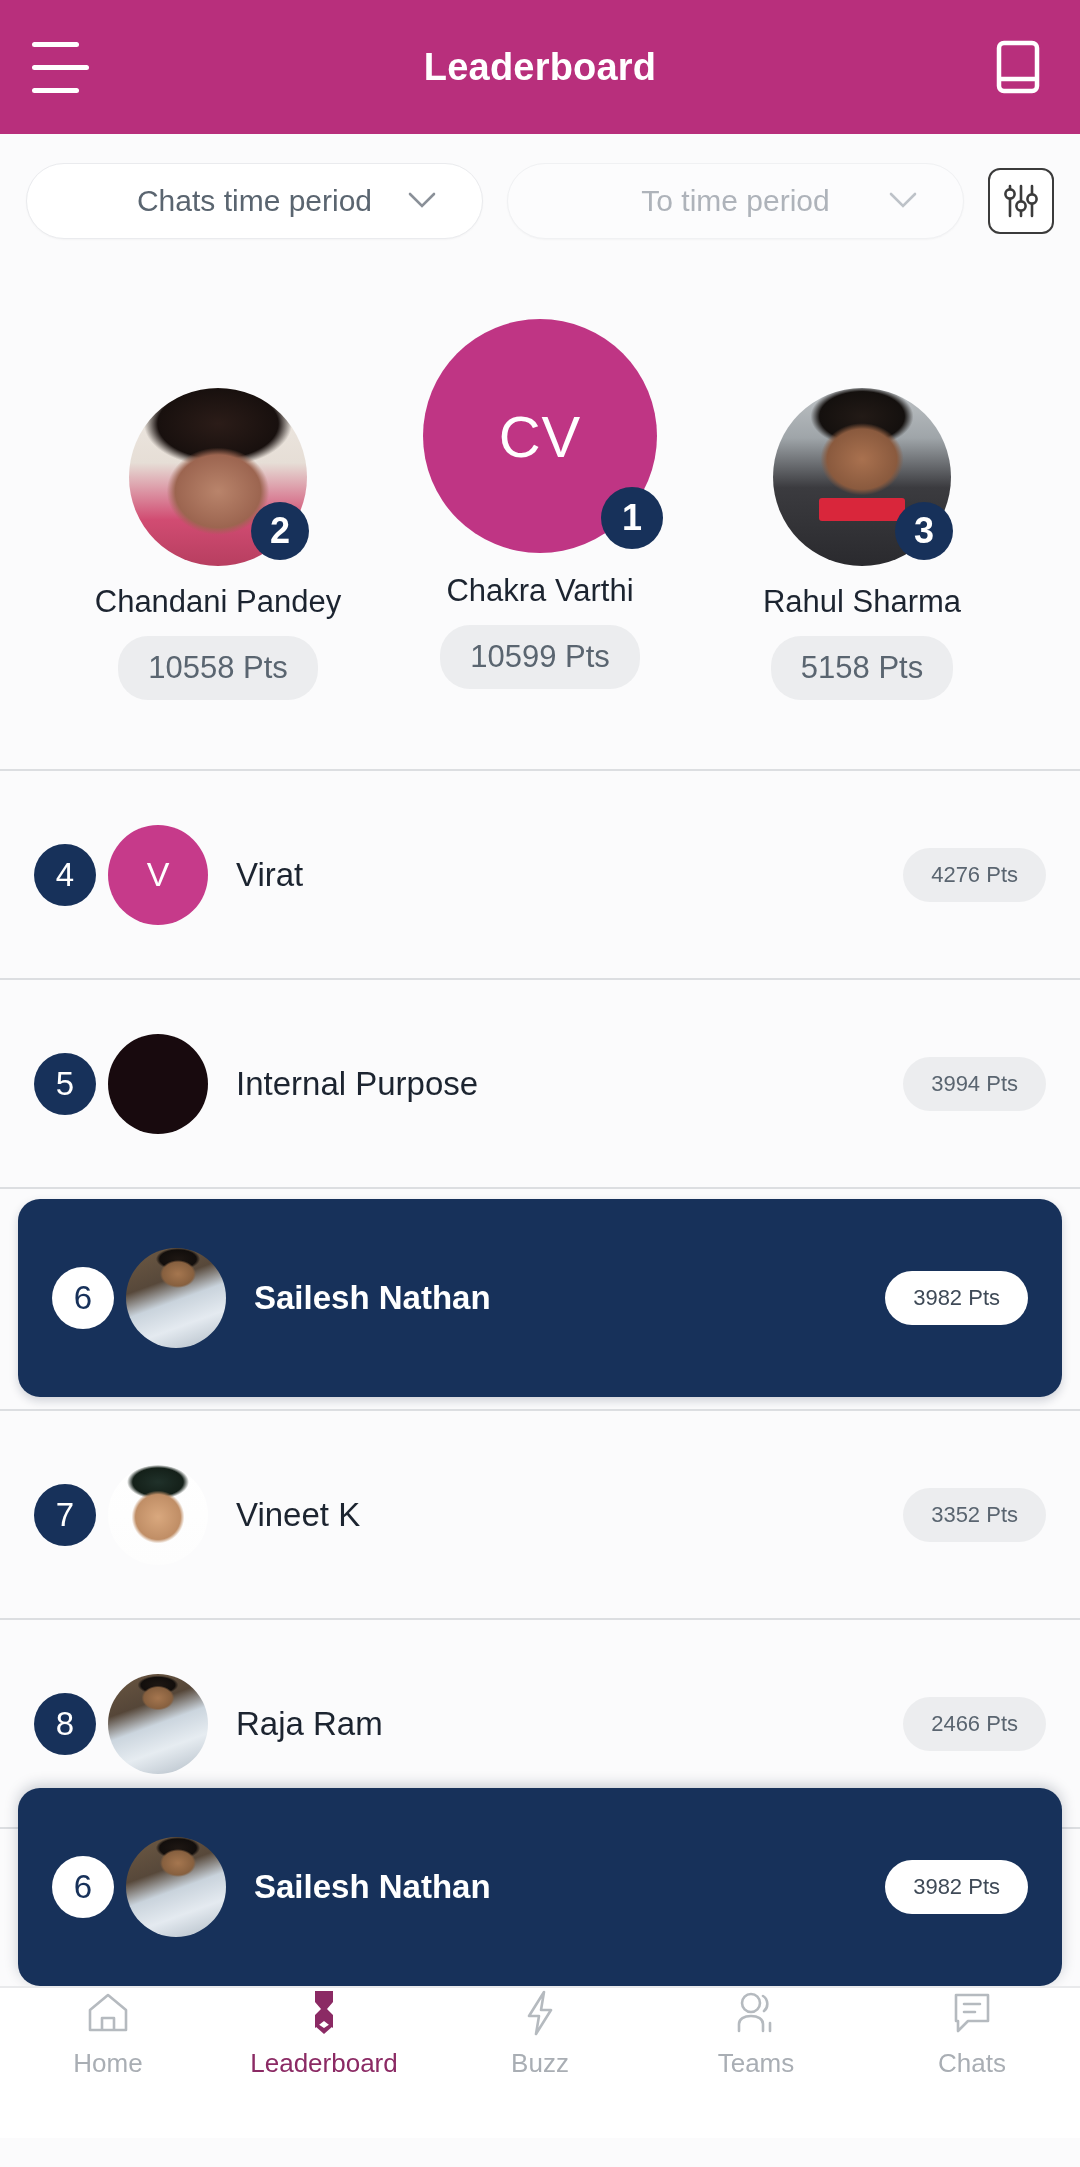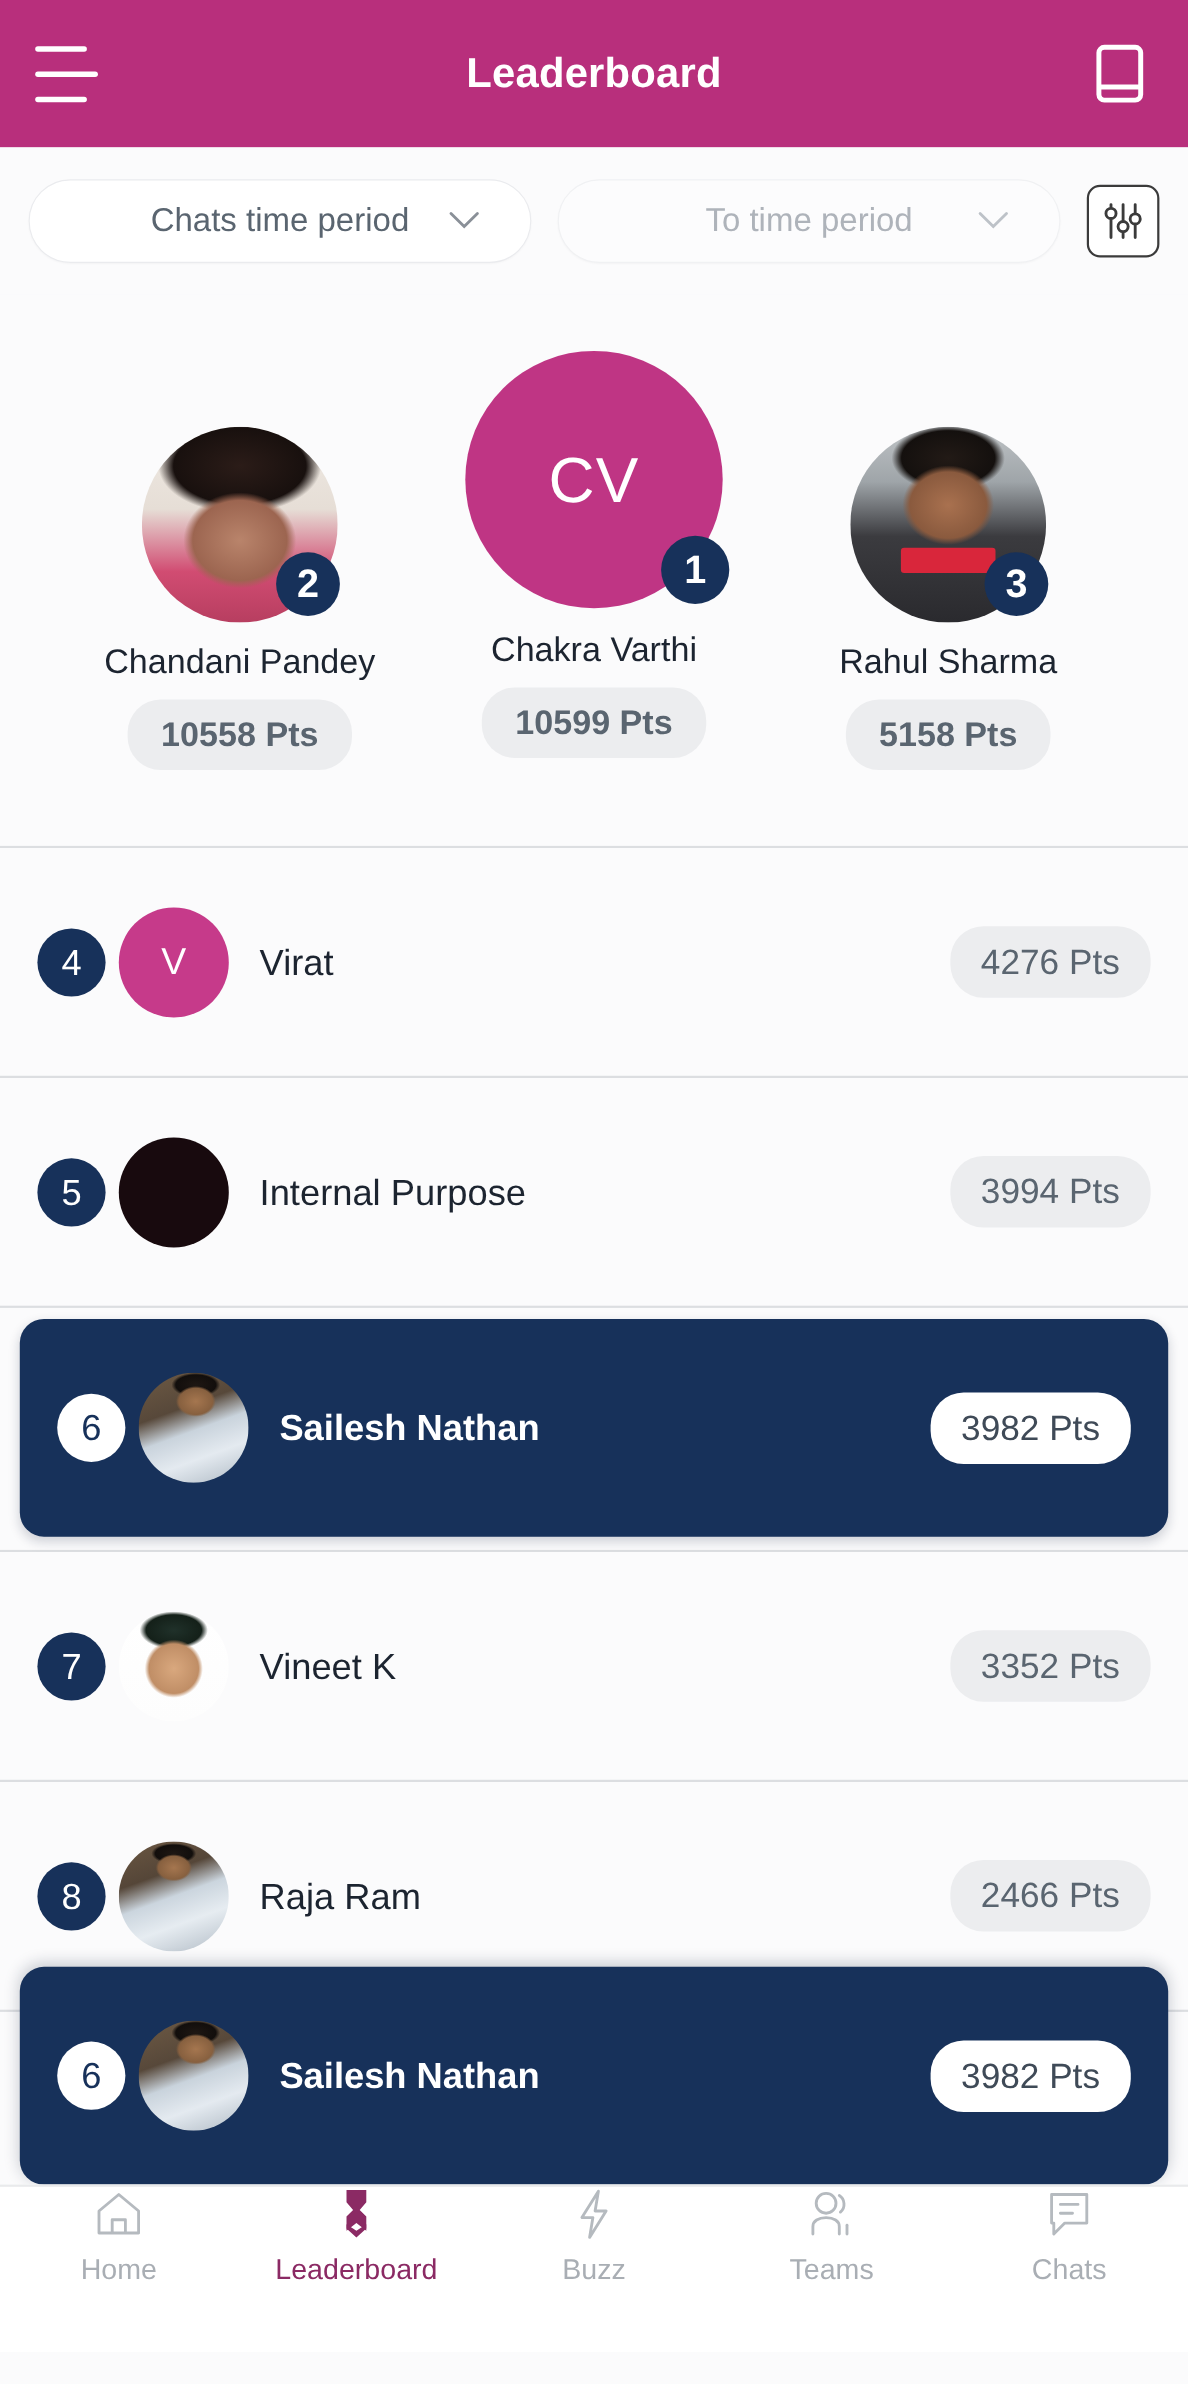--- a/index.html
+++ b/index.html
@@ -94,21 +94,21 @@
   .rb-1 { width:62px; height:62px; right:-6px; bottom:4px; font-size:36px; }
   .rb-2 { width:58px; height:58px; right:-2px; bottom:6px; }
   .rb-3 { width:58px; height:58px; right:-2px; bottom:6px; }
 
   .pod-name {
     margin-top:18px; font-size:31px; color:#1C2430; white-space:nowrap;
   }
   .pod-1 .pod-name { margin-top:20px; }
   .pts-pill {
     margin-top:16px; background:#ECEDEF; border-radius:30px;
-    padding:14px 30px; font-size:31px; color:#5A6570; white-space:nowrap;font-weight:bold;
+    padding:14px 30px; font-size:31px; color:#5A6570; white-space:nowrap;
   }
 
   
   .ph { width:100%; height:100%; }
   .ph-chandani {
     background:
       radial-gradient(ellipse 40% 34% at 50% 58%, #B9846B 0%, #9C6550 60%, rgba(156,101,80,0) 72%),
       radial-gradient(ellipse 52% 30% at 50% 20%, #2B1C18 0%, #18100E 65%, rgba(24,16,14,0) 80%),
       linear-gradient(180deg,#EFEAE4 0%,#E6DED6 42%,#D14C72 74%,#B73E60 100%);
   }
@@ -154,21 +154,21 @@
     justify-content:center; flex:0 0 auto;
   }
   .row-av {
     width:100px; height:100px; border-radius:50%; overflow:hidden; margin-left:12px;
     flex:0 0 auto; position:relative; display:flex; align-items:center;
     justify-content:center; color:#FFFFFF; font-size:34px;
   }
   .row-name { margin-left:28px; font-size:33px; color:#1C2430; flex:1 1 auto; }
   .row-pts {
     background:#ECEDEF; border-radius:30px; padding:14px 28px;
-    font-size:32px; color:#5A6570; white-space:nowrap; flex:0 0 auto;text-align:right;
+    font-size:22px; color:#5A6570; white-space:nowrap; flex:0 0 auto;text-align:right;
   }
 
   .row.me {
     background:#17315A; border-radius:22px; border-bottom:none;
     margin:0 18px; height:198px;
     box-shadow:0 4px 10px rgba(18,30,55,.18);
   }
   .row.me .row-rank { background:#FFFFFF; color:#17315A; }
   .row.me .row-name { color:#FFFFFF; font-weight:bold; }
   .row.me .row-pts  { background:#FFFFFF; color:#3F4A57; }

